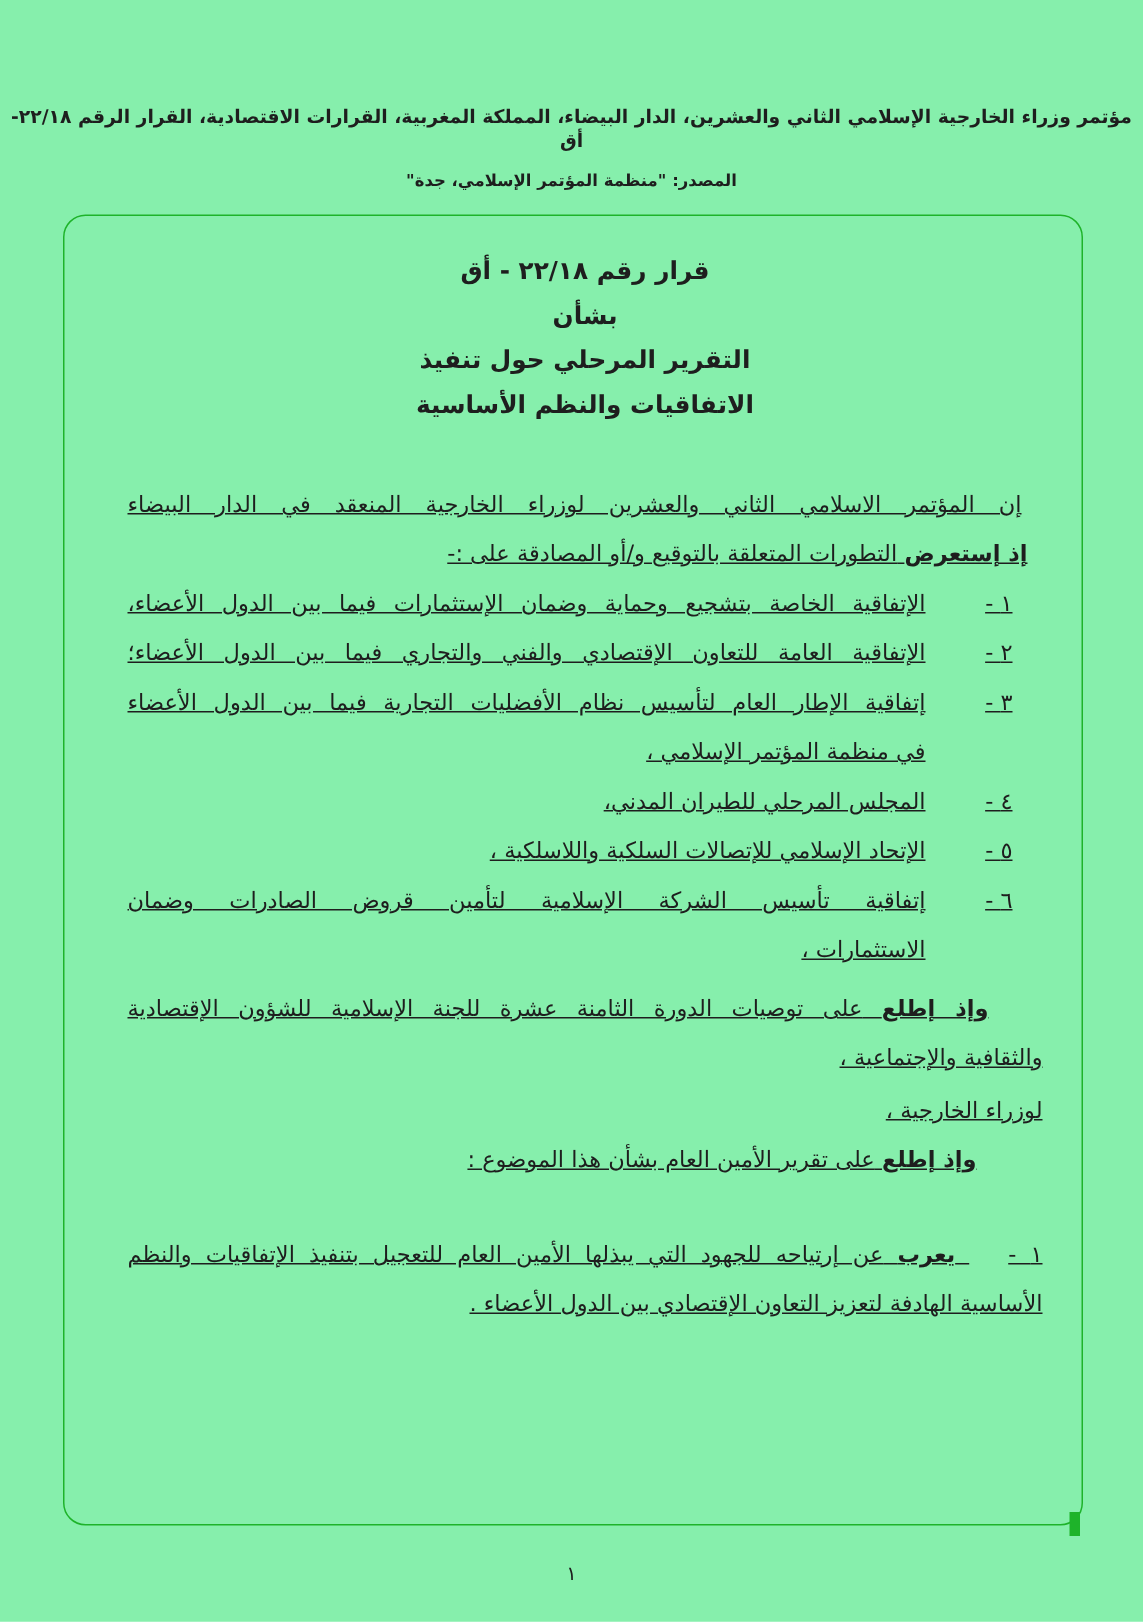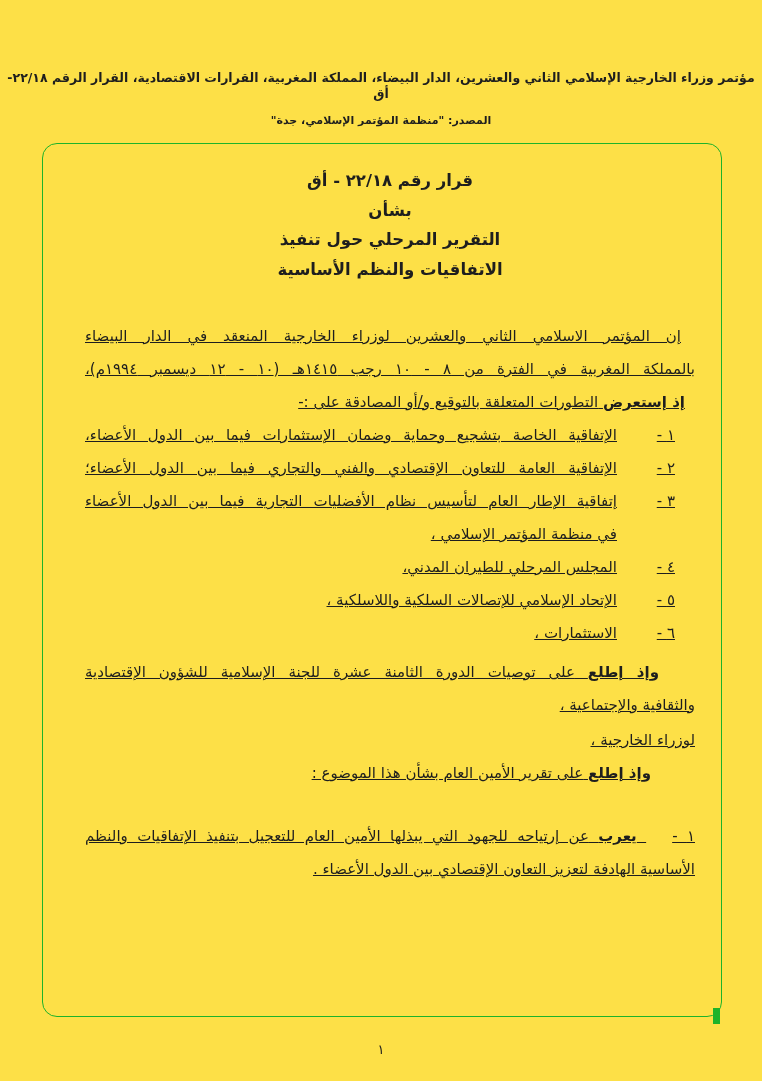--- a/index.html
+++ b/index.html
@@ -1,20 +1,20 @@
 <!DOCTYPE html>
 <html lang="ar"><head>
 <meta charset="utf-8">
 <style>
   html,body { margin:0; padding:0; }
   body {
     width:762px; height:1081px; background:#ffffff; position:relative;
     font-family:"DejaVu Sans", sans-serif; color:#1e1e1e; overflow:hidden;
   }
-  .page { position:absolute; left:0; top:0; width:762px; height:1081px; background:#fde047; }
+  .page { position:absolute; left:0; top:0; width:762px; height:1081px; background:#86efac; }
 
   
   .hdr { position:absolute; top:70px; left:0; right:0; text-align:center; direction:rtl; font-weight:bold; }
   .hdr .h1 { font-size:12.5px; line-height:16px; }
   .hdr .h2 { font-size:11px;  line-height:14px; margin-top:12px; }
 
   
   .box {
     position:absolute; left:42px; top:143px; width:680px; height:874px;
     box-sizing:border-box; border:1px solid #ec4899; border-radius:15px;
@@ -64,21 +64,20 @@
       <div>قرار رقم ٢٢/١٨ - أق</div>
       <div>بشأن</div>
       <div>التقرير المرحلي حول تنفيذ</div>
       <div>الاتفاقيات والنظم الأساسية</div>
     </div>
 
     <div class="doc-body">
 
       <div>
         <div class="ln j ind14">إن المؤتمر الاسلامي الثاني والعشرين لوزراء الخارجية المنعقد في الدار البيضاء</div>
-        <div class="ln j">بالمملكة المغربية في الفترة من ٨ - ١٠ رجب ١٤١٥هـ (١٠ - ١٢ ديسمبر ١٩٩٤م)،</div>
       </div>
 
       <div class="ln r ind10">
         <b>إذ إستعرض</b>
         <span>التطورات المتعلقة بالتوقيع و/أو المصادقة على :-</span>
       </div>
 
       <div>
         <div class="li">
           <div class="num ln">١ -</div>
@@ -107,20 +106,21 @@
         </div>
         <div class="li">
           <div class="num ln">٥ -</div>
           <div class="txt">
               <div class="ln r">الإتحاد الإسلامي للإتصالات السلكية واللاسلكية ،</div>
             </div>
         </div>
         <div class="li">
           <div class="num ln">٦ -</div>
           <div class="txt">
+            <div class="ln j">إتفاقية تأسيس الشركة الإسلامية لتأمين قروض الصادرات وضمان</div>
             <div class="ln r">الاستثمارات ،</div>
           </div>
         </div>
       </div>
 
       <div class="para-recs">
         <div class="ln j ind36">
           <b>وإذ إطلع</b>
           <span>على توصيات الدورة الثامنة عشرة للجنة الإسلامية للشؤون الإقتصادية</span>
         </div>

